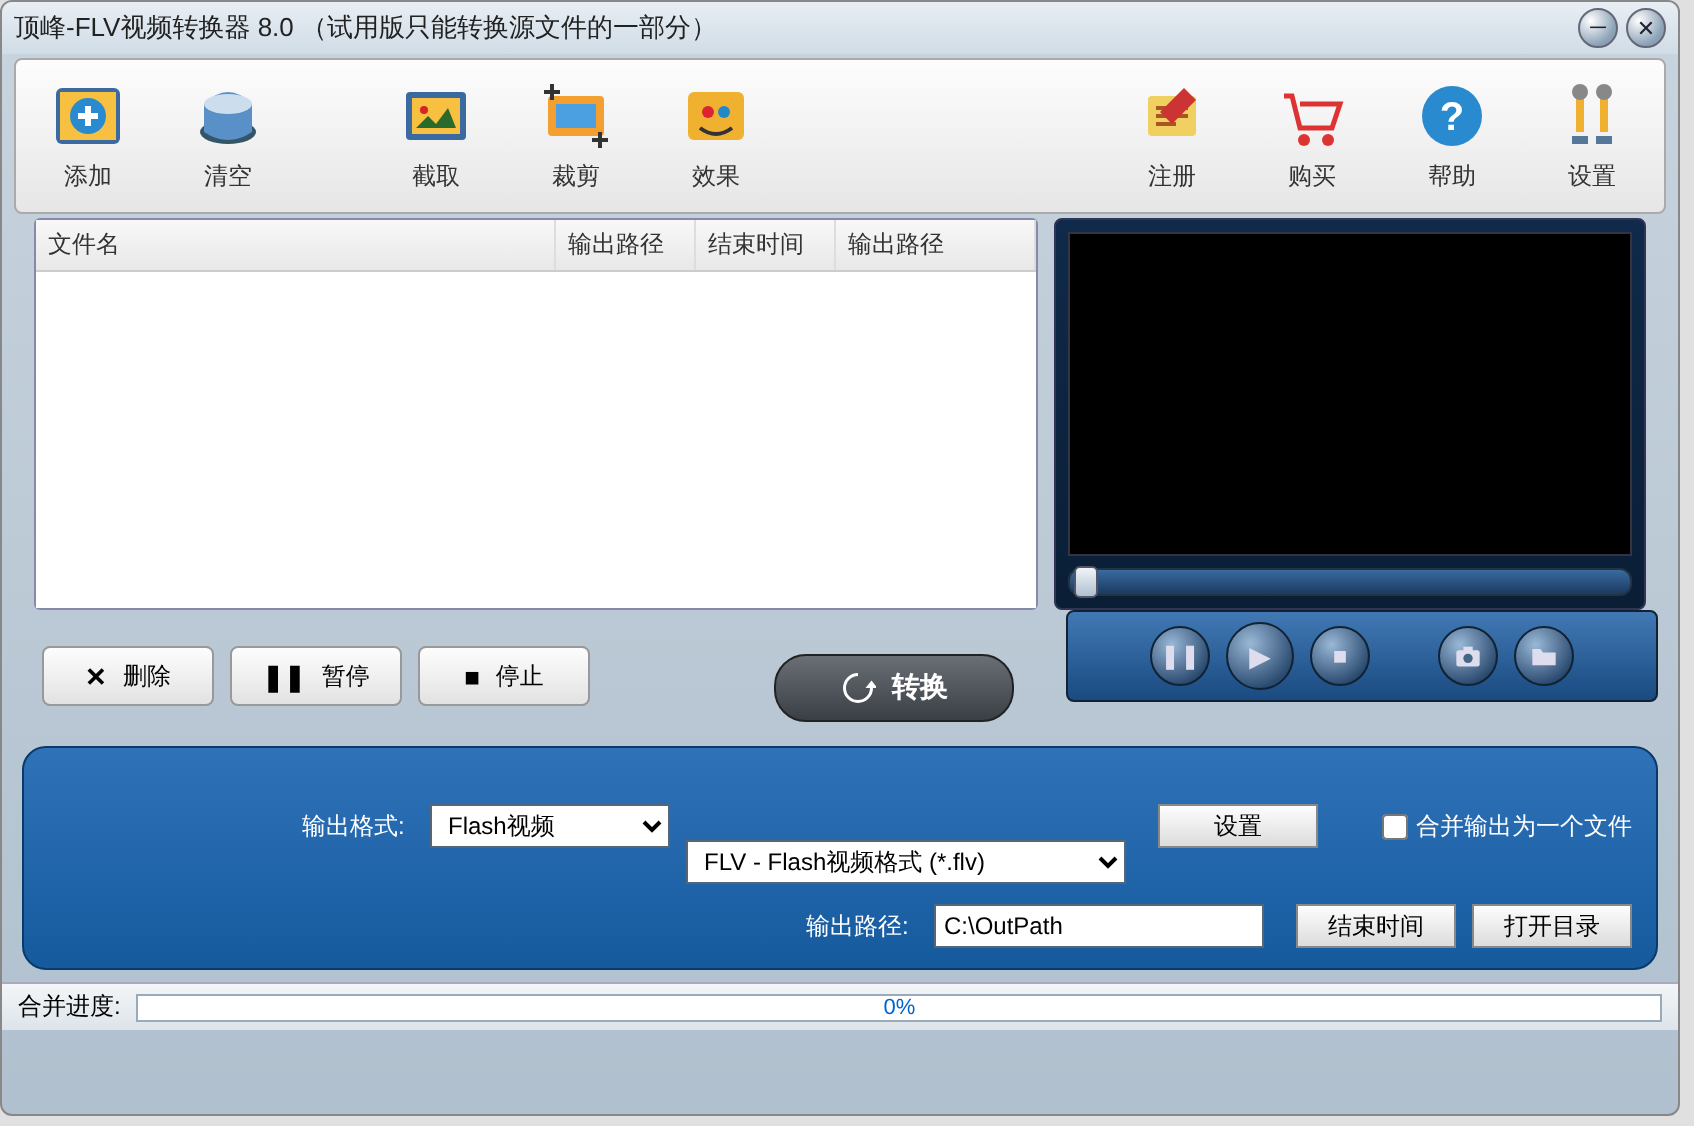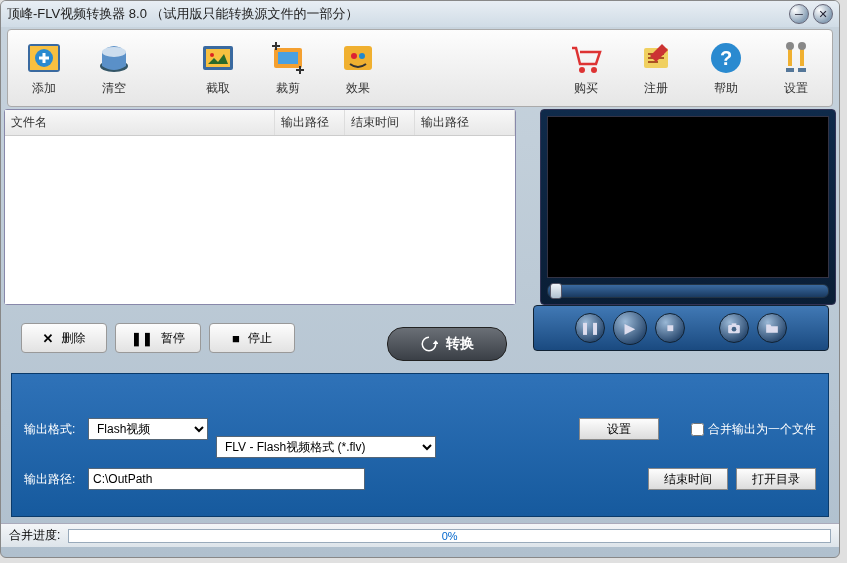--- a/index.html
+++ b/index.html
@@ -10,21 +10,21 @@
 .titlebar { height: 26px; background: linear-gradient(#e8eef4,#d0dce6); display: flex; align-items: center; padding: 0 6px; font-size: 13px; font-weight: normal; color: #222; }
 .titlebar .spacer { flex: 1; }
 .titlebar .winbtn { width: 20px; height: 20px; border-radius: 50%; background: radial-gradient(circle at 30% 30%, #fff, #89a0b6 70%); border: 1px solid #667; margin-left: 4px; display: flex; align-items: center; justify-content: center; font-size: 11px; color: #223; cursor: pointer; }
 
 .toolbar { height: 78px; background: linear-gradient(#fdfdfd,#e6e6e6); border: 1px solid #aaa; margin: 2px 6px; border-radius: 4px; display: flex; align-items: center; padding: 4px 8px; gap: 14px; }
 .toolbtn { display: flex; flex-direction: column; align-items: center; width: 56px; cursor: pointer; font-size: 12px; color: #333; }
 .toolbtn .ticon { width: 36px; height: 36px; margin-bottom: 4px; }
 .toolbar .gap { width: 20px; }
 .toolbar .flex { flex: 1; }
 
-.mainrow { display: flex; gap: 24px; padding: 0 3px; height: 196px; }
+.mainrow { display: flex; gap: 8px; padding: 0 16px; height: 196px; }
 .listpane { flex: 1; background: #fff; border: 1px solid #88a; border-radius: 3px; display: flex; flex-direction: column; }
 .listhead { display: flex; background: linear-gradient(#f8f8f8,#e8e8e8); border-bottom: 1px solid #ccc; font-size: 12px; color: #333; }
 .listhead > div { padding: 4px 6px; border-right: 1px solid #ddd; }
 .c-name { flex: 1; } .c-st { width: 70px; } .c-et { width: 70px; } .c-pg { width: 100px; }
 .listbody { flex: 1; background: #fff; }
 
 .previewpane { width: 296px; background: linear-gradient(#0f2a4a,#0a1e36); border: 1px solid #335; border-radius: 4px; padding: 6px; display: flex; flex-direction: column; }
 .previewbox { flex: 1; background: #000; border: 1px solid #334; }
 .seek { height: 14px; margin-top: 6px; background: linear-gradient(#3a6aa0,#1a3a60); border: 1px solid #234; border-radius: 6px; position: relative; }
 .seek .thumb { position: absolute; left: 2px; top: -2px; width: 12px; height: 16px; background: linear-gradient(#f0f4f8,#b0c0d0); border: 1px solid #556; border-radius: 3px; }
@@ -35,21 +35,21 @@
 .convertbtn { height: 34px; width: 120px; margin-left: auto; background: linear-gradient(#6a6f76,#3a3f46); border: 1px solid #222; border-radius: 16px; color: #fff; display: flex; align-items: center; justify-content: center; gap: 8px; font-size: 14px; font-weight: bold; cursor: pointer; margin-top: 12px; }
 
 .playerctrl { width: 296px; height: 46px; margin-left: 8px; background: linear-gradient(#4179b5,#1a4a80); border: 1px solid #123; border-radius: 4px; display: flex; align-items: center; justify-content: center; gap: 8px; padding: 0 8px; }
 .pcbtn { width: 30px; height: 30px; border-radius: 50%; background: radial-gradient(circle at 35% 30%, #9ab8d6, #2a4a70 75%); border: 1px solid #123; display: flex; align-items: center; justify-content: center; color: #dde; font-size: 12px; cursor: pointer; }
 .pcbtn.big { width: 34px; height: 34px; font-size: 14px; }
 .playerctrl .pgap { width: 18px; }
 
 .midrow { display: flex; padding: 0 10px; gap: 8px; }
 .leftmid { flex: 1; display: flex; flex-direction: column; gap: 8px; }
 
-.bluepanel { background: linear-gradient(#2f72b8,#165a9e); border: 1px solid #0a3a6a; border-radius: 0; padding: 26px 12px; margin: 6px 10px; display: flex; flex-direction: column; gap: 10px; font-size: 12px; color: #fff; }
+.bluepanel { background: linear-gradient(#2f72b8,#165a9e); border: 1px solid #0a3a6a; border-radius: 12px; padding: 10px 12px; margin: 6px 10px; display: flex; flex-direction: column; gap: 10px; font-size: 12px; color: #fff; align-items: flex-end; }
 .bprow { display: flex; align-items: center; gap: 8px; }
 .bprow label { min-width: 56px; }
 .bselect { background: #fff; border: 1px solid #567; height: 22px; font-size: 12px; padding: 0 4px; color: #000; }
 .bselect.w1 { width: 120px; }
 .bselect.w2 { width: 220px; flex: none; margin-top: 36px; }
 .binput { background: #fff; border: 1px solid #567; height: 22px; font-size: 12px; padding: 0 4px; color: #000; flex: 1; max-width: 420px; }
 .wbtn { height: 22px; background: linear-gradient(#fdfdfd,#dcdcdc); border: 1px solid #888; font-size: 12px; padding: 0 14px; min-width: 80px; cursor: pointer; }
 .chk { display: flex; align-items: center; gap: 4px; color: #fff; font-size: 12px; margin-left: 24px; }
 .chk input { width: 13px; height: 13px; }
 
@@ -111,33 +111,33 @@
           <rect x="4" y="6" width="28" height="24" rx="3" fill="#f0b030"></rect>
           <circle cx="14" cy="16" r="3" fill="#d23"></circle>
           <circle cx="22" cy="16" r="3" fill="#28c"></circle>
           <path d="M10 24q8 6 16 0" stroke="#333" stroke-width="2" fill="none"></path>
         </svg>
       <span>效果</span>
     </div>
     <div class="flex"></div>
     <div class="toolbtn">
       <svg class="ticon" viewBox="0 0 36 36">
+          <rect x="6" y="8" width="24" height="20" rx="2" fill="#f0d060"></rect>
+          <path d="M10 14h16M10 18h16M10 22h10" stroke="#a52" stroke-width="2"></path>
+          <path d="M24 4l6 6-12 12-6-6z" fill="#c33"></path>
+        </svg>
+      <span>注册</span>
+    </div>
+    <div class="toolbtn">
+      <svg class="ticon" viewBox="0 0 36 36">
           <path d="M4 8h4l4 16h16l4-12H12" stroke="#d33" stroke-width="2.5" fill="none"></path>
           <circle cx="14" cy="30" r="3" fill="#d33"></circle>
           <circle cx="26" cy="30" r="3" fill="#d33"></circle>
         </svg>
       <span>购买</span>
-    </div>
-    <div class="toolbtn">
-      <svg class="ticon" viewBox="0 0 36 36">
-          <rect x="6" y="8" width="24" height="20" rx="2" fill="#f0d060"></rect>
-          <path d="M10 14h16M10 18h16M10 22h10" stroke="#a52" stroke-width="2"></path>
-          <path d="M24 4l6 6-12 12-6-6z" fill="#c33"></path>
-        </svg>
-      <span>注册</span>
     </div>
     <div class="toolbtn">
       <svg class="ticon" viewBox="0 0 36 36">
           <circle cx="18" cy="18" r="15" fill="#2a8ad0"></circle>
           <text x="18" y="25" text-anchor="middle" fill="#fff" font-size="20" font-weight="bold">?</text>
         </svg>
       <span>帮助</span>
     </div>
     <div class="toolbtn">
       <svg class="ticon" viewBox="0 0 36 36">

